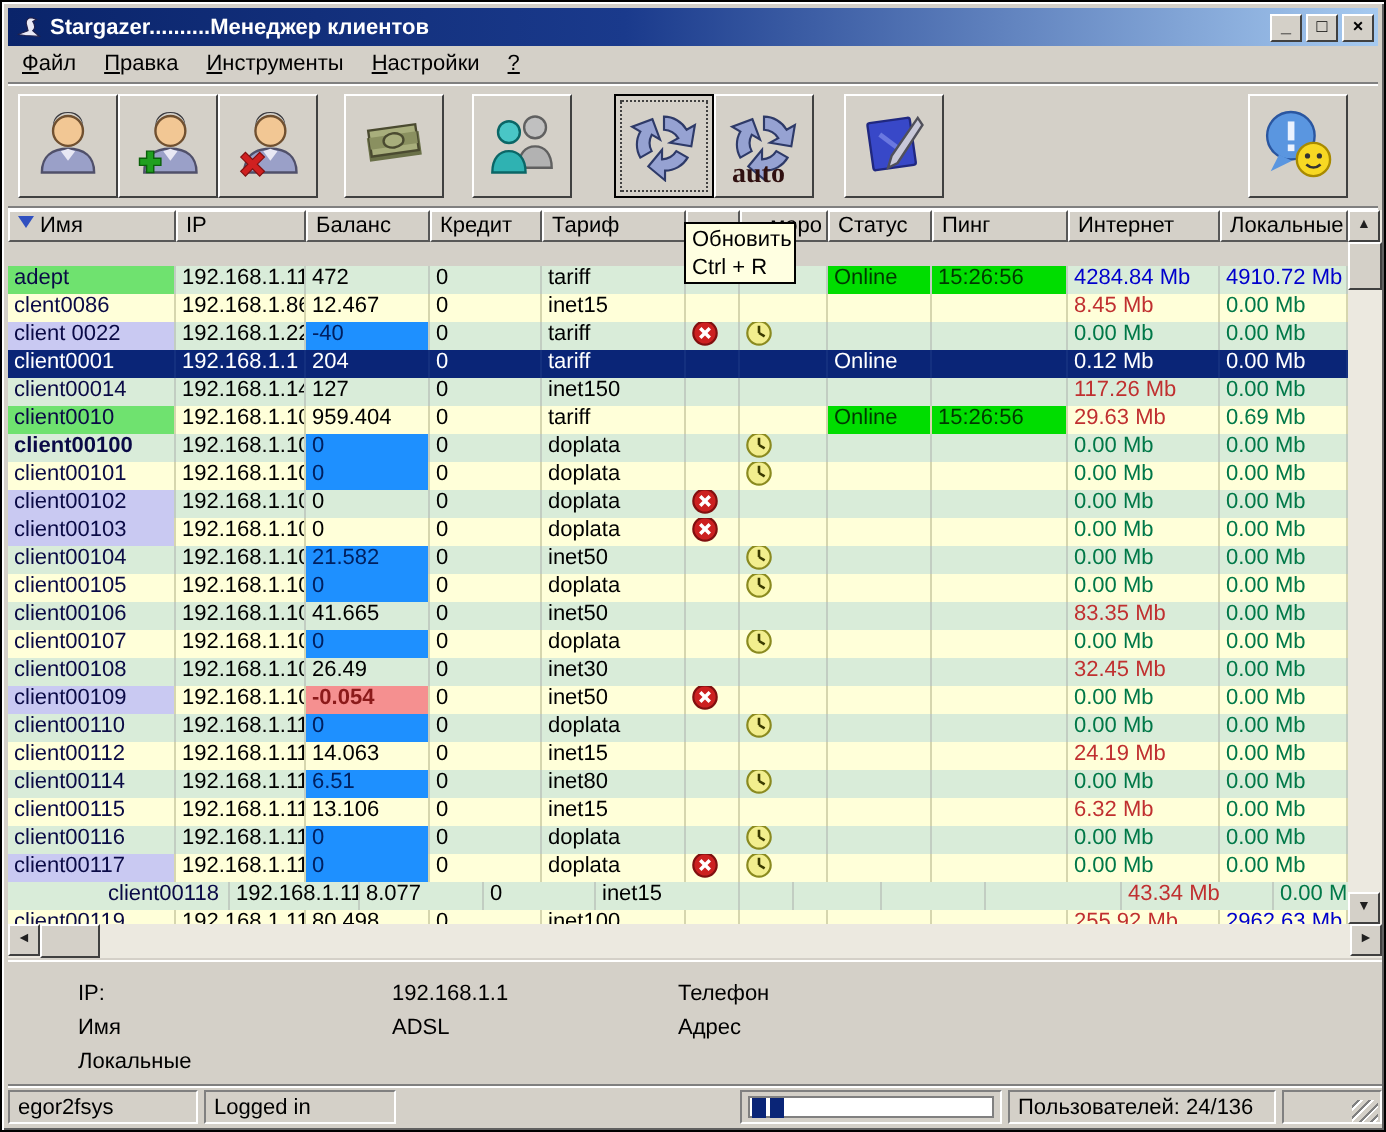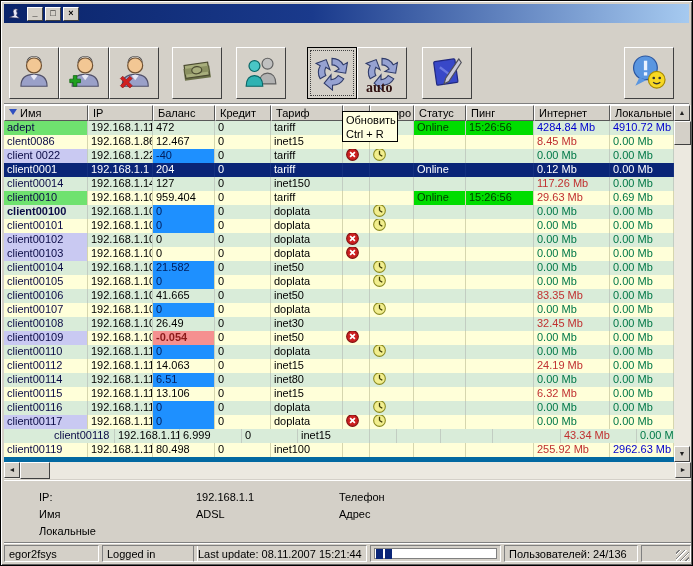--- a/index.html
+++ b/index.html
@@ -29,21 +29,21 @@
   .tb-btn svg{width:38px;height:38px}
   .auto-lbl{position:absolute;left:8px;bottom:2px;font-family:"Liberation Serif",serif;
             font-size:14px;font-weight:bold;color:#301010;letter-spacing:0}
   
   .tablearea{position:absolute;left:3px;top:104px;width:687px;height:374px;background:#d4d0c8}
   .theader{position:absolute;left:0;top:0;width:670px;height:16px;display:flex}
   .hcell{flex:none;height:16px;background:#d4d0c8;border:1px solid;border-color:#fff #585858 #585858 #fff;
          padding:1px 2px 0 4px;overflow:hidden;white-space:nowrap}
   .hcell .sort{display:inline-block;width:0;height:0;border:4px solid transparent;border-top:6px solid #3050c0;
                vertical-align:-2px;margin-right:3px}
-  .rows{position:absolute;left:0;top:16px;width:670px;height:341px;overflow:hidden;background:#0369a1}
+  .rows{position:absolute;left:0;top:28px;width:670px;height:341px;overflow:hidden;background:#0369a1}
   .trow{display:flex;height:14px;line-height:13px}
   .stripe-g{background:#d9ecd9}.stripe-y{background:#ffffd9}
   .trow.sel{background:#0a2577;color:#fff}
   .tcell{flex:none;height:14px;border-right:1px solid #c2cdc2;padding:0 1px 0 3px;
          overflow:hidden;white-space:nowrap}
   .stripe-y .tcell{border-right-color:#d6d6ae}
   .sel .tcell{border-right-color:#14307f;color:#fff}
   .cell-name{color:#0a0a46}
   .n-green{background:#6fe26f}.n-lav{background:#c9c9f2}
   .b-blue{background:#1e90ff;color:#002060}
@@ -78,25 +78,33 @@
 </style>
 </head>
 <body>
 
 <div class="window">
 
   <div class="titlebar">
     <svg class="title-icon" viewBox="0 0 16 16">
       <path d="M2 12 L7.5 10 L6.5 6 Q6.5 3 9.5 3 L12 4 L10 5 Q12 8 10 10 L13.5 13 L6 12.5 Z" fill="#e9e9f6" stroke="#20204a" stroke-width="0.6"></path>
     </svg>
+    <span class="title-text">Stargazer..........Менеджер клиентов</span>
     <div class="tb-ctl">_</div>
     <div class="tb-ctl">□</div>
     <div class="tb-ctl">×</div>
   </div>
 
+  <div class="menubar">
+      <span class="menu-item"><u>Ф</u>айл</span>
+      <span class="menu-item"><u>П</u>равка</span>
+      <span class="menu-item"><u>И</u>нструменты</span>
+      <span class="menu-item"><u>Н</u>астройки</span>
+      <span class="menu-item"><u>?</u></span>
+    </div>
 
   <div class="toolbar">
       <div class="tb-btn" style="left: 5px;">
         <span><svg viewBox="0 0 32 32">
             <path d="M5 28c0-7 4.5-10 11-10s11 3 11 10z" fill="#9aa0c8" stroke="#50506a"></path>
             <path d="M13 19l3 4 3-4-3-1z" fill="#e8e8f4"></path>
             <circle cx="16" cy="10.5" r="6.3" fill="#f2c794" stroke="#705030"></circle>
             <path d="M9.7 9.2a6.3 6.3 0 0 1 12.6 0c.3-3.4-1.4-6.7-6.3-6.7s-6.6 3.3-6.3 6.7z" fill="#38383e"></path>
           </svg></span>
       </div>
@@ -548,21 +556,21 @@
               </svg></span>
           </div>
           <div class="tcell" style="width: 52px;"></div>
           <div class="tcell" style="width: 68px;"></div>
           <div class="tcell c-green" style="width: 76px;">0.00 Mb</div>
           <div class="tcell c-green" style="width: 64px;">0.00 Mb</div>
         </div>
         <div class="trow stripe-g">
           <div class="tcell cell-name" style="width: 64px; margin-left: 47px;">client00118</div>
           <div class="tcell" style="width: 65px;">192.168.1.118</div>
-          <div class="tcell" style="width: 62px;">6.999</div>
+          <div class="tcell" style="width: 62px;">8.077</div>
           <div class="tcell" style="width: 56px;">0</div>
           <div class="tcell" style="width: 72px;">inet15</div>
           <div class="tcell icon-cell" style="width: 27px;"></div>
           <div class="tcell icon-cell" style="width: 44px;"></div>
           <div class="tcell" style="width: 52px;"></div>
           <div class="tcell" style="width: 68px;"></div>
           <div class="tcell c-red" style="width: 76px;">43.34 Mb</div>
           <div class="tcell c-green" style="width: 64px;">0.00 Mb</div>
         </div>
         <div class="trow stripe-y">
@@ -604,21 +612,20 @@
     <span class="dlabel" style="left:335px;top:10px">Телефон</span>
     <span class="dlabel" style="left:35px;top:27px">Имя</span>
     <span class="dvalue" style="left:192px;top:27px">ADSL</span>
     <span class="dlabel" style="left:335px;top:27px">Адрес</span>
     <span class="dlabel" style="left:35px;top:44px">Локальные</span>
   </div>
 
   <div class="statusbar">
     <div class="seg" style="left:0;width:95px">egor2fsys</div>
     <div class="seg" style="left:98px;width:96px">Logged in</div>
-    <div class="seg" style="left:189px;width:174px">Last update: 08.11.2007 15:21:44</div>
     <div class="seg" style="left:366px;width:131px;padding:0">
       <div class="progress-box">
         <div class="pblock"></div>
         <div class="pblock"></div>
       </div>
     </div>
     <div class="seg" style="left:500px;width:134px">Пользователей: 24/136</div>
     <div class="seg" style="left:637px;width:50px">
       <div class="grip"></div>
     </div>

